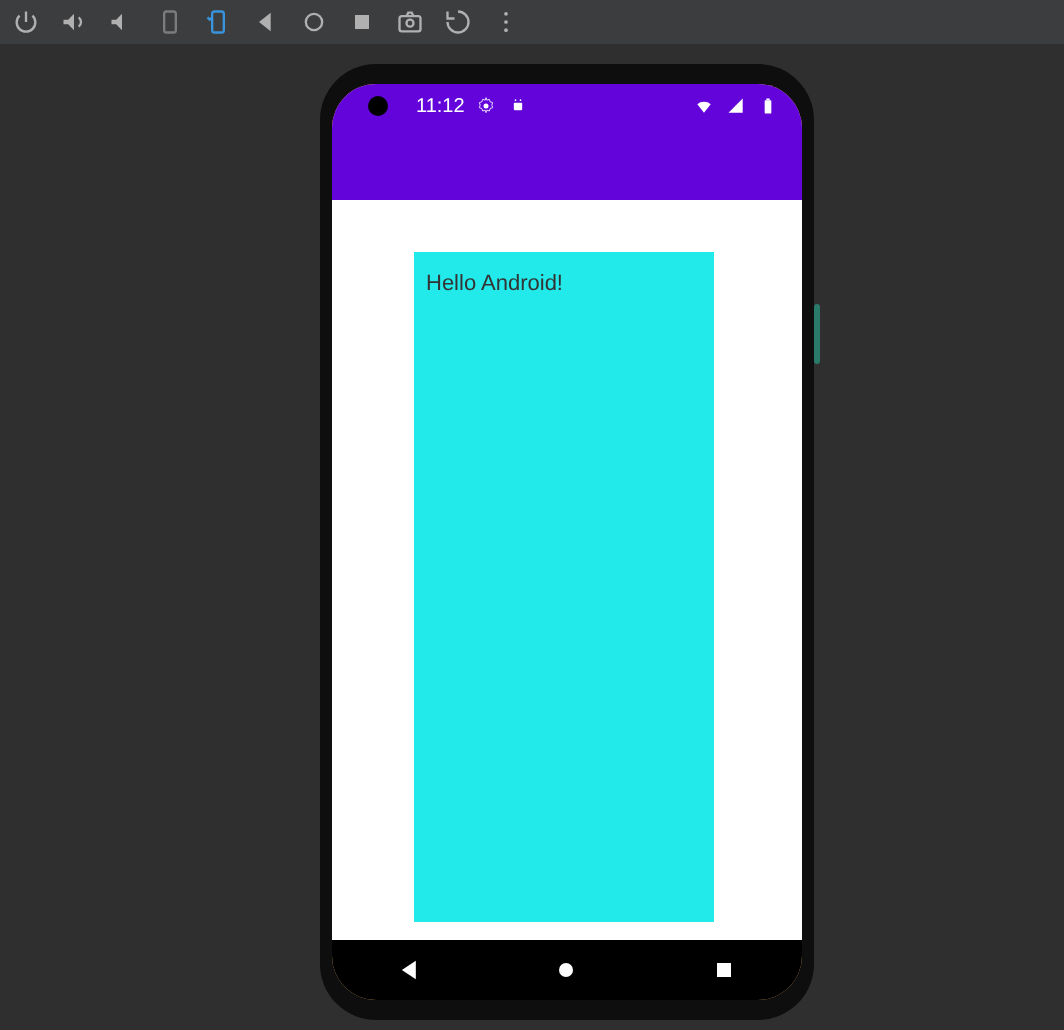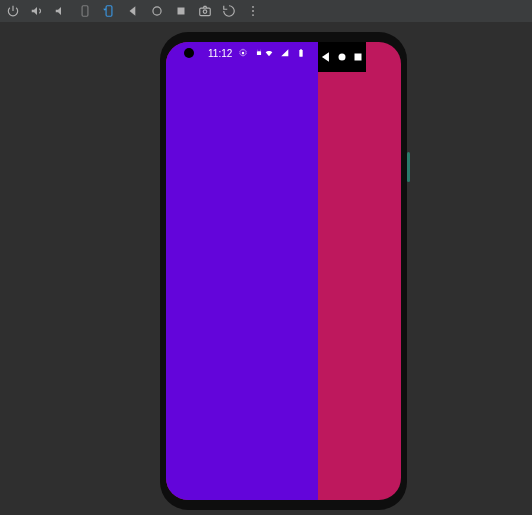--- a/index.html
+++ b/index.html
@@ -51,26 +51,26 @@
     right: -3px;
     top: 120px;
     width: 3px;
     height: 30px;
     background: #2a7a6a;
     border-radius: 2px;
   }
   .phone-screen {
     width: 100%;
     height: 100%;
-    background: #be185d;
+    background: #fdba74;
     border-radius: 22px;
     overflow: hidden;
     position: relative;
     display: flex;
-    flex-direction: row;
+    flex-direction: column;
   }
   .screen-top {
     background: #6305da;
     color: #fff;
   }
   .status-bar {
     height: 22px;
     display: flex;
     align-items: center;
     padding: 0 12px;
@@ -234,20 +234,25 @@
               </span>
             <span class="s-icon">
                 <svg viewBox="0 0 24 24" fill="currentColor">
                   <rect x="8" y="5" width="8" height="16" rx="1"></rect>
                   <rect x="10" y="3" width="4" height="2"></rect>
                 </svg>
               </span>
           </div>
         </div>
         <div class="app-bar"></div>
+      </div>
+      <div class="app-body">
+        <div class="cyan-box">
+          <span class="hello-text">Hello Android!</span>
+        </div>
       </div>
       <div class="nav-bar">
         <span class="nav-btn">
             <svg viewBox="0 0 24 24" fill="currentColor">
               <path d="M17 4l-12 8 12 8z"></path>
             </svg>
           </span>
         <span class="nav-btn">
             <svg viewBox="0 0 24 24" fill="currentColor">
               <circle cx="12" cy="12" r="6"></circle>

